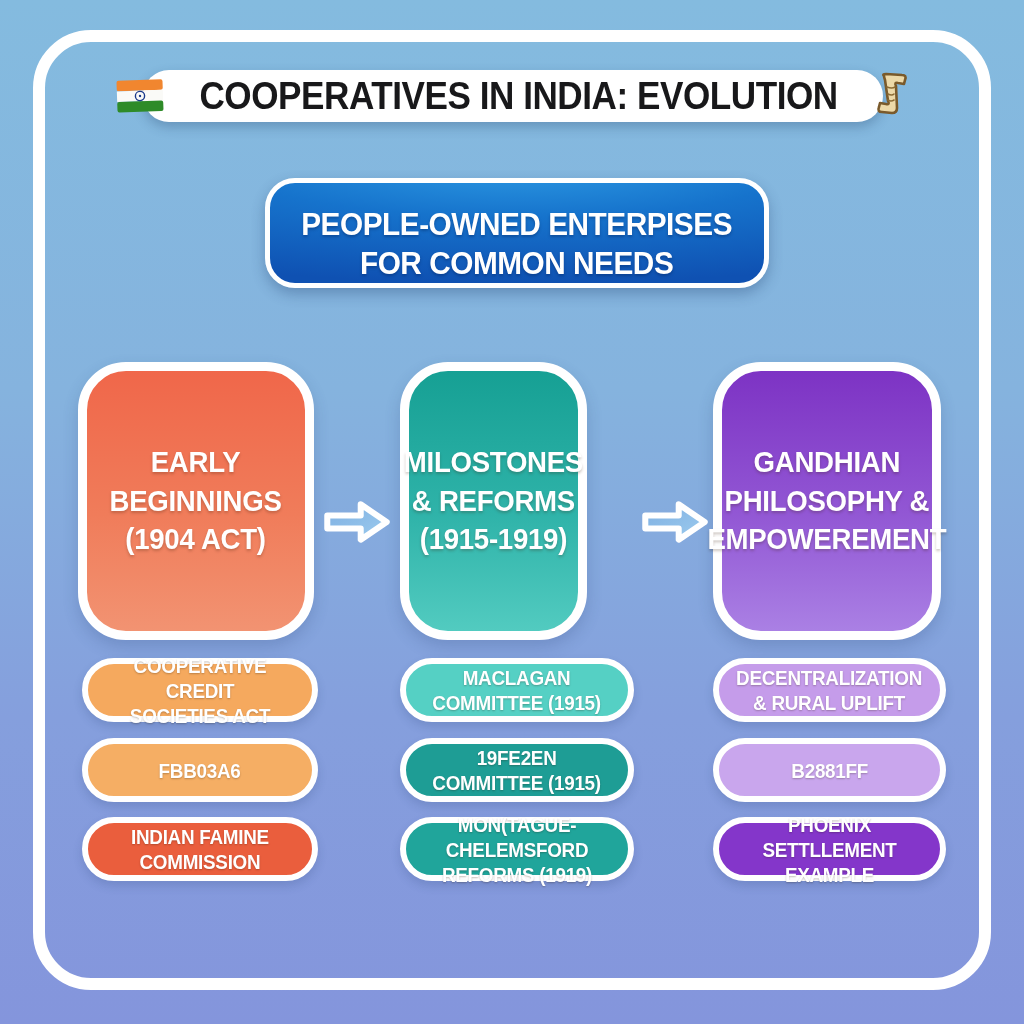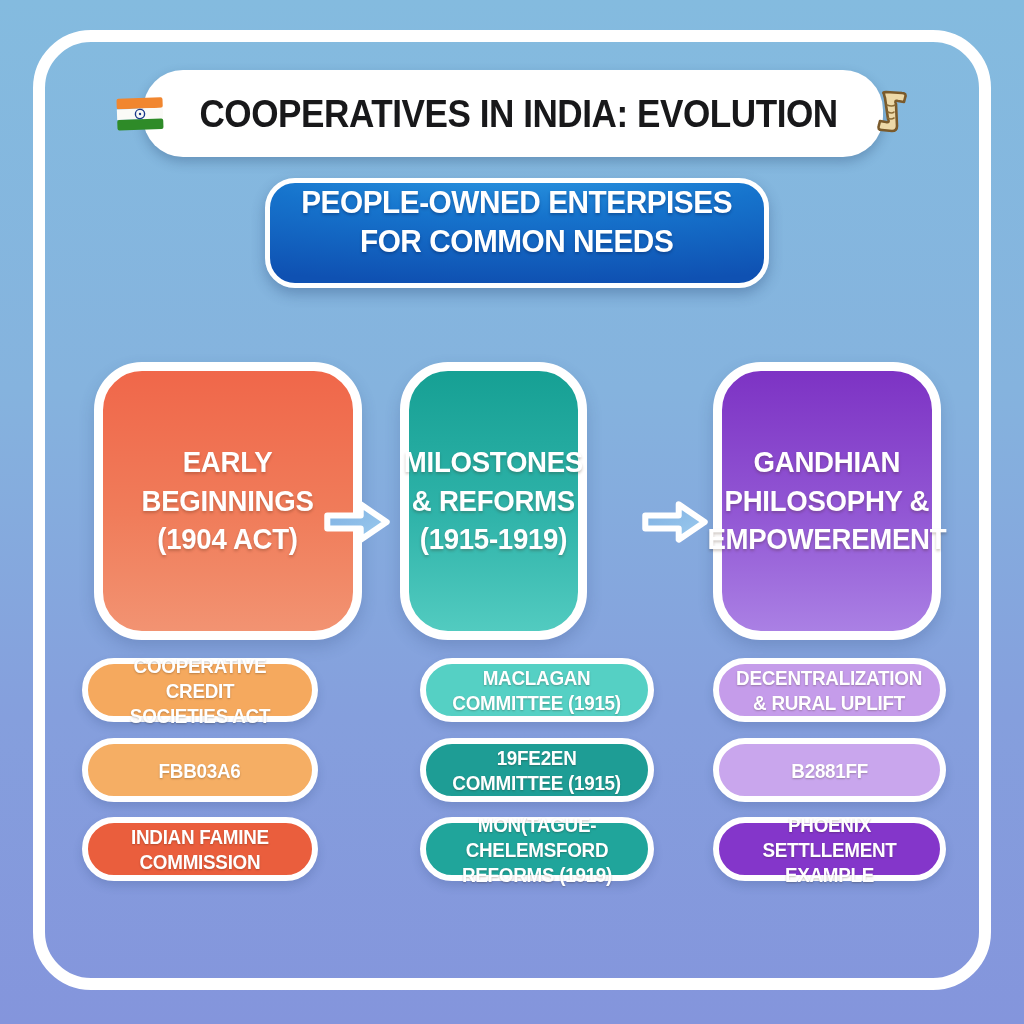--- a/index.html
+++ b/index.html
@@ -8,69 +8,69 @@
     background:linear-gradient(180deg,#84BBDF 0%,#85B3DE 38%,#859FDD 70%,#8495DC 100%);
     font-family:"Liberation Sans","DejaVu Sans",sans-serif;
   }
   
   .frame{
     position:absolute;left:33px;top:30px;width:934px;height:936px;
     border:12px solid #ffffff;border-radius:58px;pointer-events:none;
   }
   
   .title-pill{
-    position:absolute;left:143px;top:70px;width:740px;height:87px;
+    position:absolute;left:143px;top:70px;width:740px;height:52px;
     background:#ffffff;border-radius:40px;
     display:flex;align-items:center;justify-content:center;
     box-shadow:0 5px 12px rgba(25,55,95,.28);
   }
   .title-text{
     font-size:39px;font-weight:bold;color:#18181a;letter-spacing:-.5px;
     display:inline-block;transform:scaleX(.9);white-space:nowrap;
   }
   .flag-svg,.scroll-svg{flex:0 0 auto;}
   
   .banner{
     position:absolute;left:265px;top:178px;width:494px;height:100px;
     border:5px solid #ffffff;border-radius:30px;
     background:radial-gradient(130% 120% at 50% -20%,#2D9BE4 0%,#1673CC 45%,#0F51B2 100%);
-    display:flex;align-items:flex-start;justify-content:center;
+    display:flex;align-items:flex-end;justify-content:center;
     box-shadow:0 6px 14px rgba(20,50,100,.30);
   }
   .banner-text{
     color:#ffffff;font-size:32px;font-weight:bold;line-height:1.22;text-align:center;
     white-space:pre-line;display:inline-block;transform:scaleX(.93);letter-spacing:-.5px;
     text-shadow:0 2px 3px rgba(0,30,80,.35);
   }
   
   .main-box{
     position:absolute;top:362px;height:278px;border:9px solid #ffffff;border-radius:48px;
     display:flex;align-items:center;justify-content:center;box-sizing:border-box;
     box-shadow:0 7px 16px rgba(35,60,110,.20);
   }
   .box-title{
     color:#ffffff;font-size:30px;font-weight:bold;line-height:1.28;text-align:center;
     white-space:pre-line;display:inline-block;transform:scaleX(.92);letter-spacing:-.3px;
     text-shadow:0 2px 3px rgba(60,30,10,.25);
   }
-  .box-early{left:94px;width:268px;background:linear-gradient(180deg,#F0674A 0%,#F07C5A 55%,#F29372 100%);justify-content:center;}
+  .box-early{left:78px;width:236px;background:linear-gradient(180deg,#F0674A 0%,#F07C5A 55%,#F29372 100%);justify-content:center;}
   .box-miles{left:400px;width:187px;background:linear-gradient(180deg,#16A094 0%,#2FB3A9 55%,#52CBC0 100%);}
   .box-gandhi{left:713px;width:228px;background:linear-gradient(180deg,#7D33C4 0%,#9257D4 55%,#AA80E4 100%);}
   
   .pill{
     position:absolute;height:64px;border:6px solid #ffffff;border-radius:38px;
     display:flex;align-items:center;justify-content:center;box-sizing:border-box;
     box-shadow:0 5px 10px rgba(35,60,110,.18);
   }
   .pill-text{
     color:#ffffff;font-size:20.5px;font-weight:bold;line-height:1.22;text-align:center;
     white-space:pre-line;display:inline-block;transform:scaleX(.92);letter-spacing:-.3px;
     text-shadow:0 1px 2px rgba(40,20,5,.28);
   }
-  .c1{left:82px;width:236px;} .c2{left:420px;width:234px;} .c3{left:713px;width:233px;}
+  .c1{left:82px;width:236px;} .c2{left:400px;width:234px;} .c3{left:713px;width:233px;}
   .row1{top:658px;} .row2{top:738px;} .row3{top:817px;}
   .p-c1r1{background:#F5A95E;} .p-c1r2{background:#F5AE64;} .p-c1r3{background:#EA5E3D;}
   .p-c2r1{background:#55D0C4;} .p-c2r2{background:#1E9D95;} .p-c2r3{background:#20A59B;}
   .p-c3r1{background:#C59CEA;} .p-c3r2{background:#C9A6ED;} .p-c3r3{background:#8436CA;justify-content:center;}
   
   .arrow{position:absolute;top:496px;width:74px;height:52px;}
   .a1{left:320px;} .a2{left:638px;}
 </style>
 </head>
 <body>

